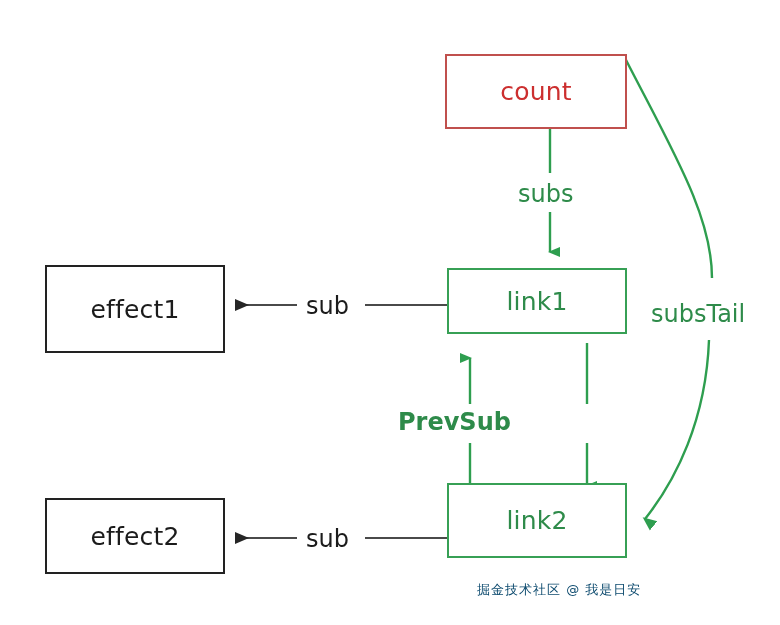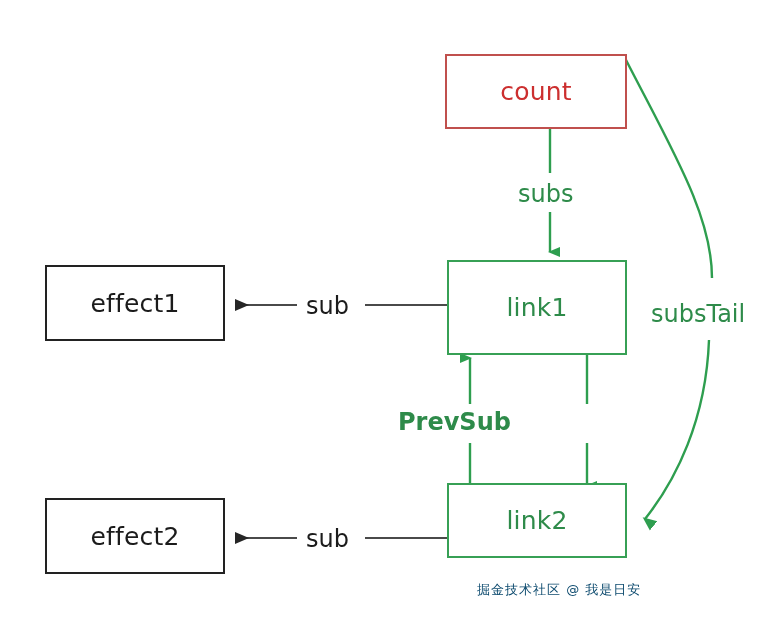--- a/index.html
+++ b/index.html
@@ -116,29 +116,29 @@
     <g>
       <line x1="447" y1="538" x2="365" y2="538" stroke="#4a4a4a" stroke-width="2.2"></line>
       <line x1="297" y1="538" x2="236" y2="538" stroke="#4a4a4a" stroke-width="2.2" marker-end="url(#arrow-dark-left)"></line>
     </g>
   </svg>
 
   <div class="node-box node-signal" style="left:445px; top:46px; width:182px; height:75px;">
     <span>count</span>
   </div>
 
-  <div class="node-box node-link" style="left:447px; top:260px; width:180px; height:95px;">
+  <div class="node-box node-link" style="left:447px; top:268px; width:180px; height:66px;">
     <span>link1</span>
   </div>
 
   <div class="node-box node-link" style="left:447px; top:483px; width:180px; height:75px;">
     <span>link2</span>
   </div>
 
-  <div class="node-box node-effect" style="left:45px; top:265px; width:180px; height:76px;">
+  <div class="node-box node-effect" style="left:45px; top:265px; width:180px; height:88px;">
     <span>effect1</span>
   </div>
 
   <div class="node-box node-effect" style="left:45px; top:498px; width:180px; height:76px;">
     <span>effect2</span>
   </div>
 
   <div class="edge-label label-green" style="left:518px; top:180px;">subs</div>
 
   <div class="edge-label label-green" style="left:651px; top:300px;">subsTail</div>

